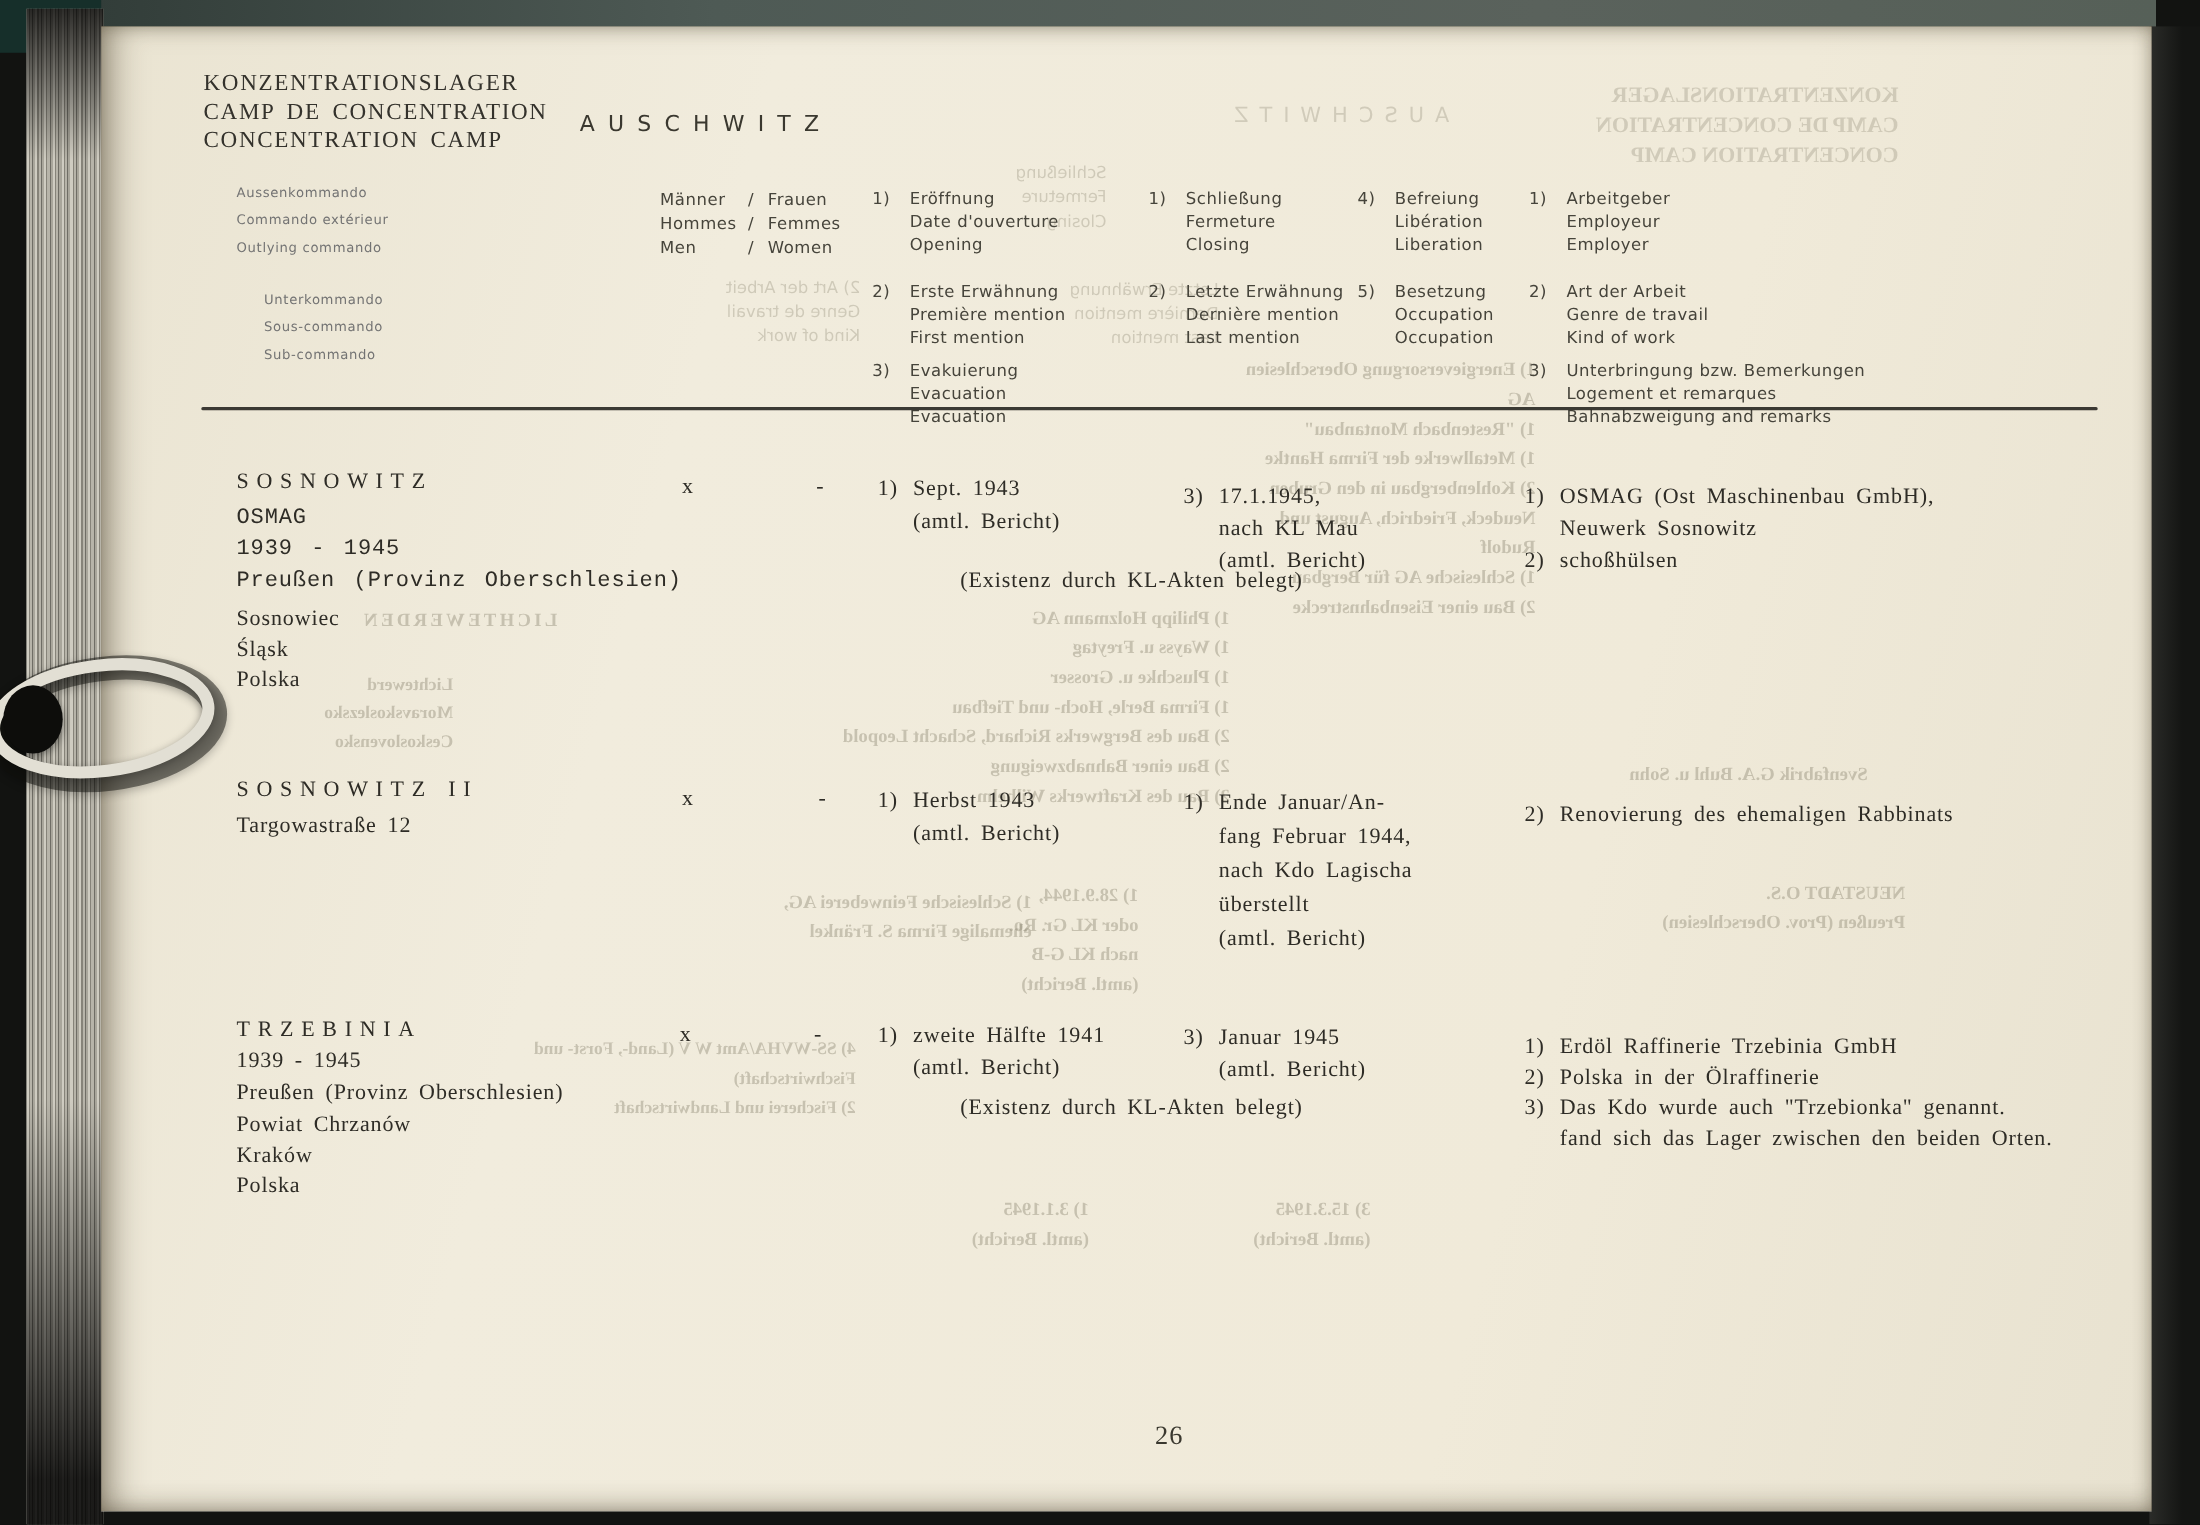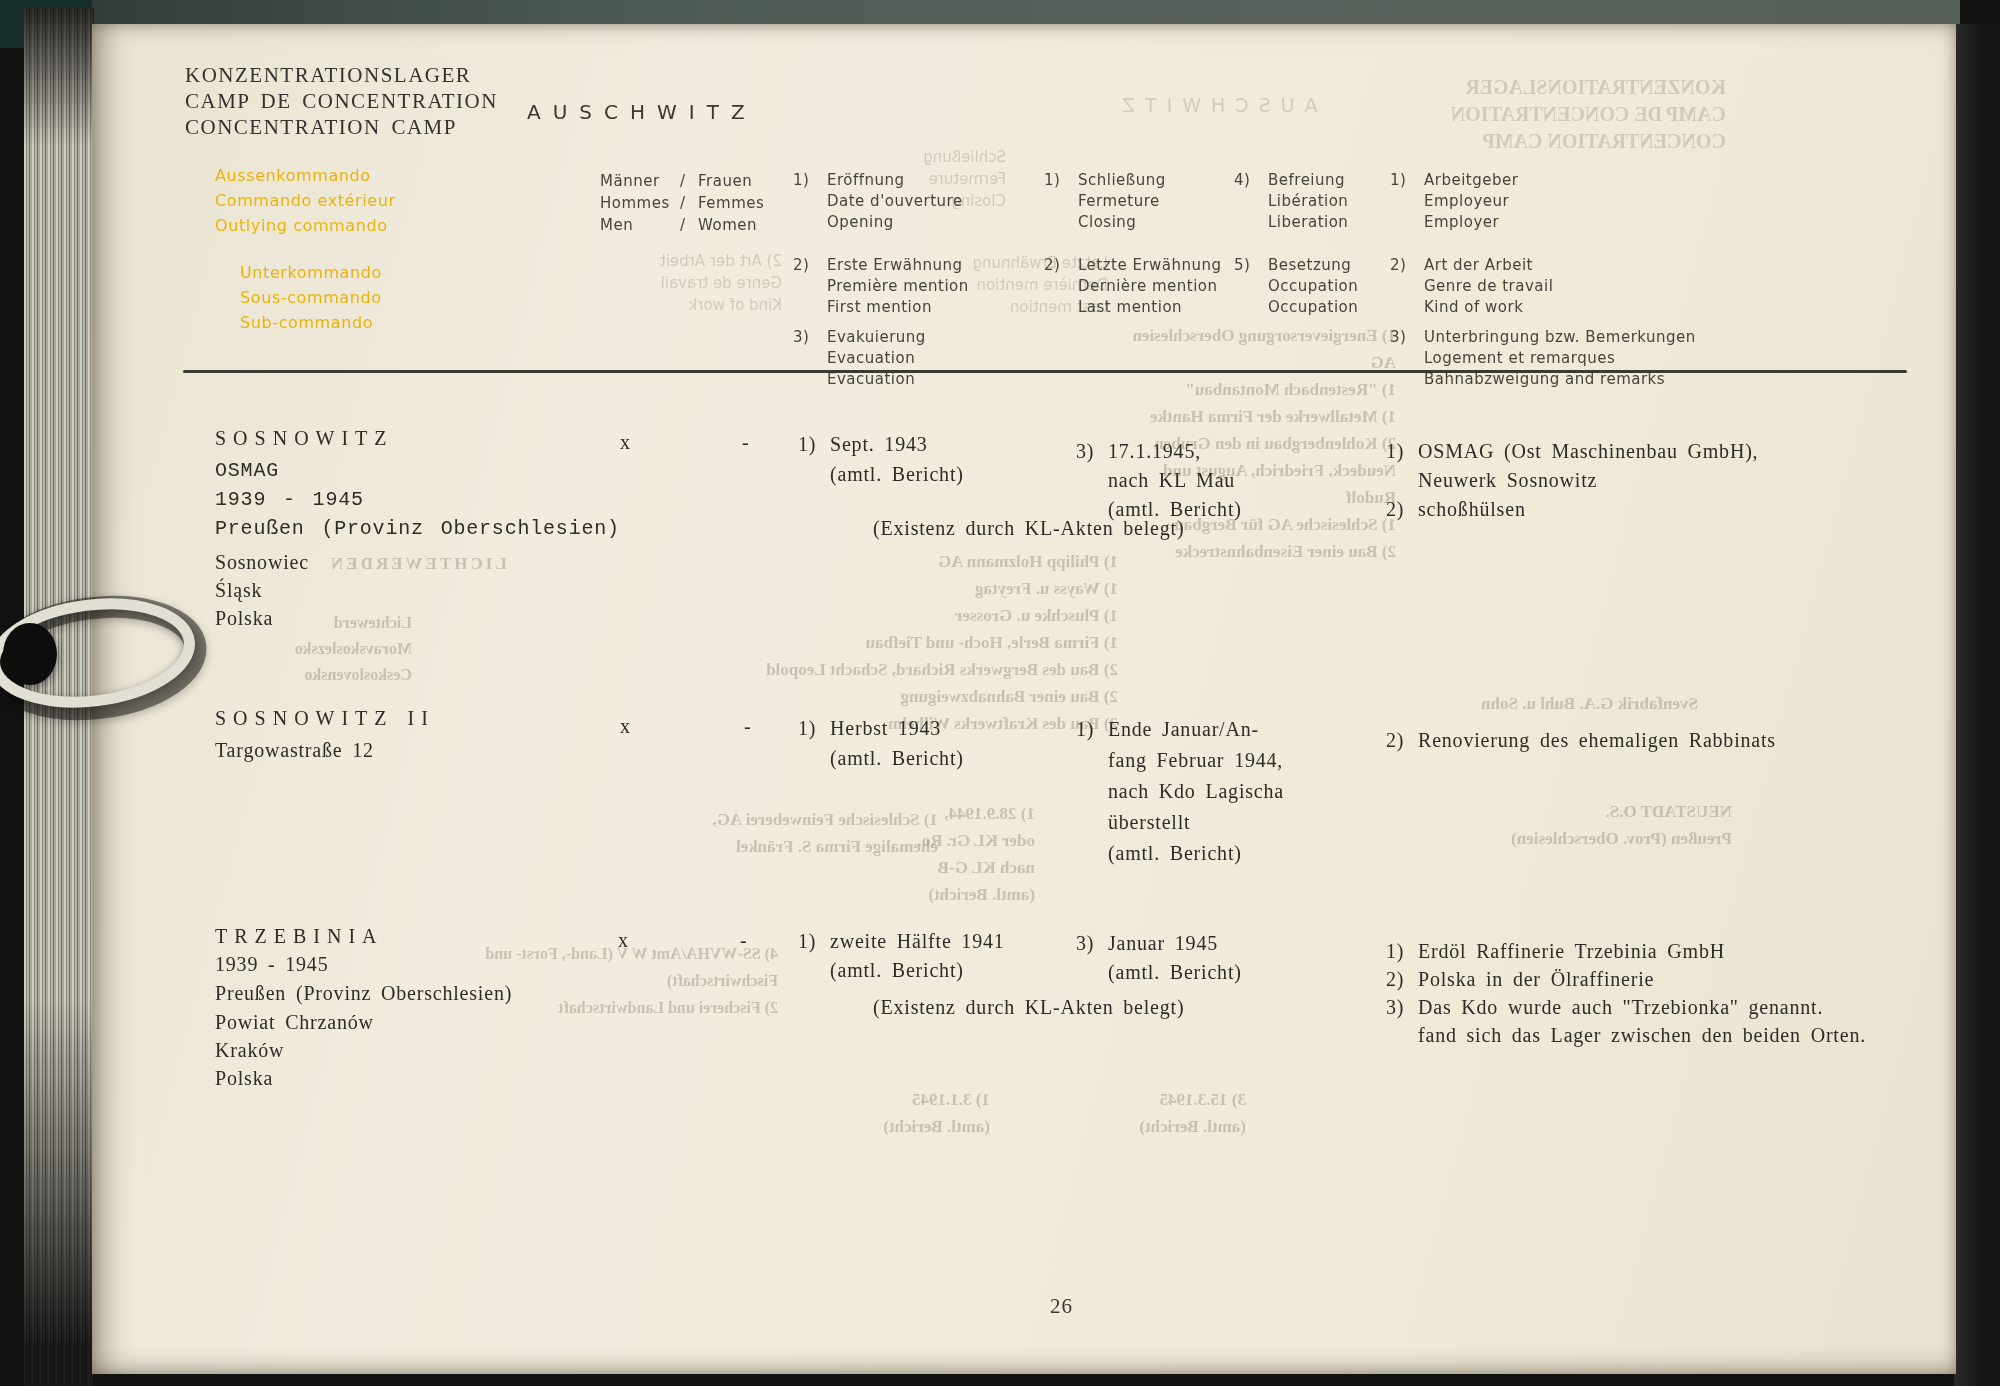--- a/index.html
+++ b/index.html
@@ -30,37 +30,37 @@
   
   .typed{font-family:"Liberation Serif","DejaVu Serif",serif;color:#2e2c26;
     font-size:20px;line-height:29px;letter-spacing:0.8px;word-spacing:4px;}
   .ename{font-size:20px;letter-spacing:7px;word-spacing:2px;}
   .hang{display:flex;align-items:flex-start;}
   .hang .num{width:32px;flex:none;}
   .hang .lines{flex:1;}
   .stacked .hang{margin:0;}
 
   
-  .legend{font-family:"DejaVu Sans","Liberation Sans",sans-serif;color:#eab308;
-    font-size:16px;line-height:22px;letter-spacing:0.6px;}
+  .legend{font-family:"DejaVu Sans","Liberation Sans",sans-serif;color:#737373;
+    font-size:12px;line-height:22px;letter-spacing:0.6px;}
   .lgroup{display:flex;font-family:"DejaVu Sans","Liberation Sans",sans-serif;color:#46443b;
     font-size:15px;line-height:21px;letter-spacing:0.5px;}
   .lgroup .num{width:34px;flex:none;}
   .sexrow{display:flex;font-family:"DejaVu Sans","Liberation Sans",sans-serif;color:#46443b;
     font-size:15px;line-height:22px;letter-spacing:0.5px;}
   .sexrow .l{width:80px;flex:none;}
   .sexrow .s{width:18px;flex:none;}
 
   .hairline{position:absolute;left:183px;top:370px;width:1724px;height:3px;
     background:#2b2a25;border-radius:2px;opacity:.92;z-index:3;}
 
   .header-org{font-size:21px;line-height:26px;letter-spacing:1.5px;color:#34322c;}
   .camp-name{font-family:"DejaVu Sans","Liberation Sans",sans-serif;font-size:20px;
     letter-spacing:12px;color:#3a382f;font-weight:500;}
-  .pageno{font-size:21px;letter-spacing:1px;color:#3a382f;}
+  .pageno{font-size:24px;letter-spacing:1px;color:#3a382f;}
 
   
   .ghost{transform:scaleX(-1);color:#8a8470;opacity:.40;font-weight:700;
     font-family:"Liberation Serif","DejaVu Serif",serif;font-size:17px;line-height:27px;z-index:2;}
   .ghost-sans{font-family:"DejaVu Sans","Liberation Sans",sans-serif;font-weight:400;
     font-size:15px;line-height:22px;opacity:.32;}
   .ghost-caps{letter-spacing:3px;}
   .ghost-big{font-size:20px;line-height:27px;opacity:.30;}
   .ghost-camp{font-size:19px;letter-spacing:10px;opacity:.30;
     font-family:"DejaVu Sans","Liberation Sans",sans-serif;font-weight:500;}

